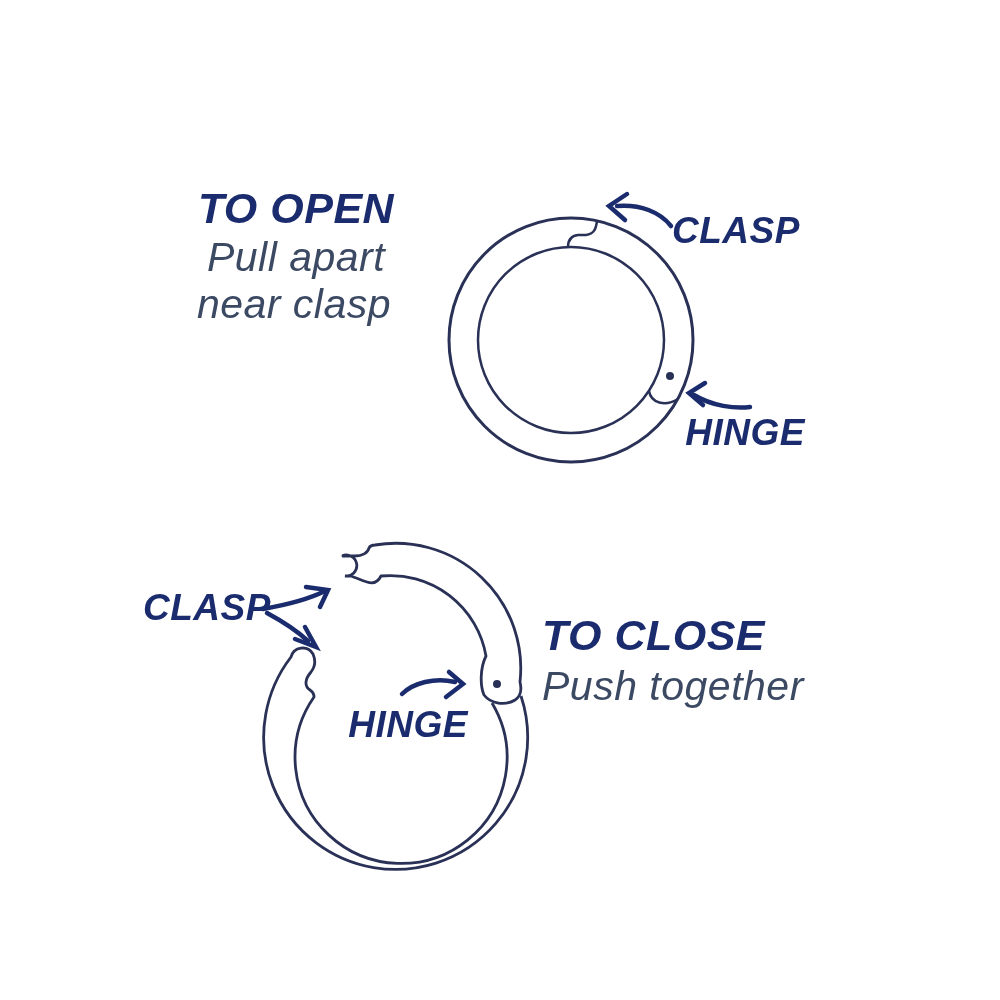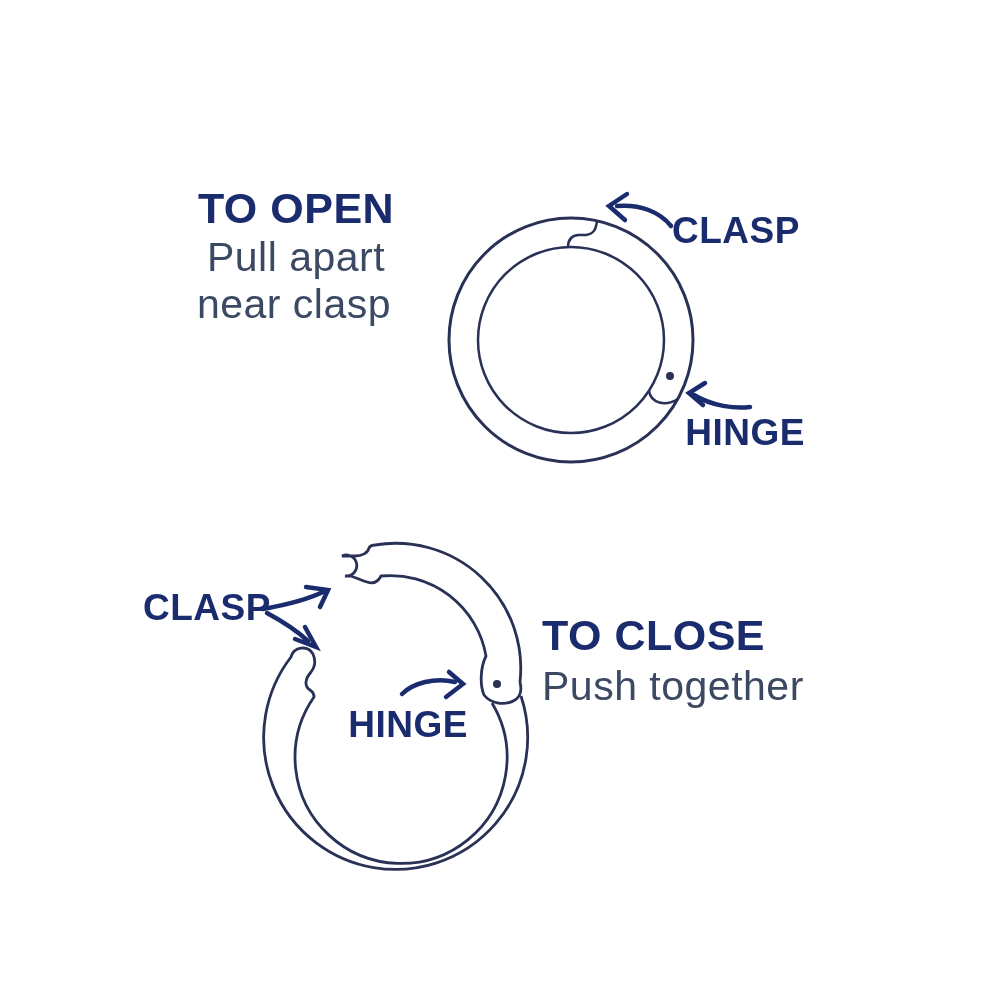--- a/index.html
+++ b/index.html
@@ -9,20 +9,21 @@
     --c-arrow:#1b2c6e;
     --c-bg:#ffffff;
   }
   html,body{margin:0;padding:0;background:var(--c-bg);}
   .stage{
     position:relative;
     width:1000px;height:1000px;
     background:var(--c-bg);
     overflow:hidden;
     font-family:"Liberation Sans", sans-serif;
+    font-style:italic;
   }
   svg{display:block;}
   text{font-family:"Liberation Sans", sans-serif;}
   .title{font-weight:700;font-size:43px;fill:var(--c-heading);letter-spacing:0.5px;}
   .subtitle{font-weight:300;font-size:41px;fill:var(--c-body);letter-spacing:0.5px;}
   .part-label{font-weight:700;font-size:37px;fill:var(--c-heading);letter-spacing:0.5px;}
   .ring{stroke:var(--c-line);fill:none;}
   .arrow{stroke:var(--c-arrow);fill:none;stroke-linecap:round;}
 </style>
 </head>

